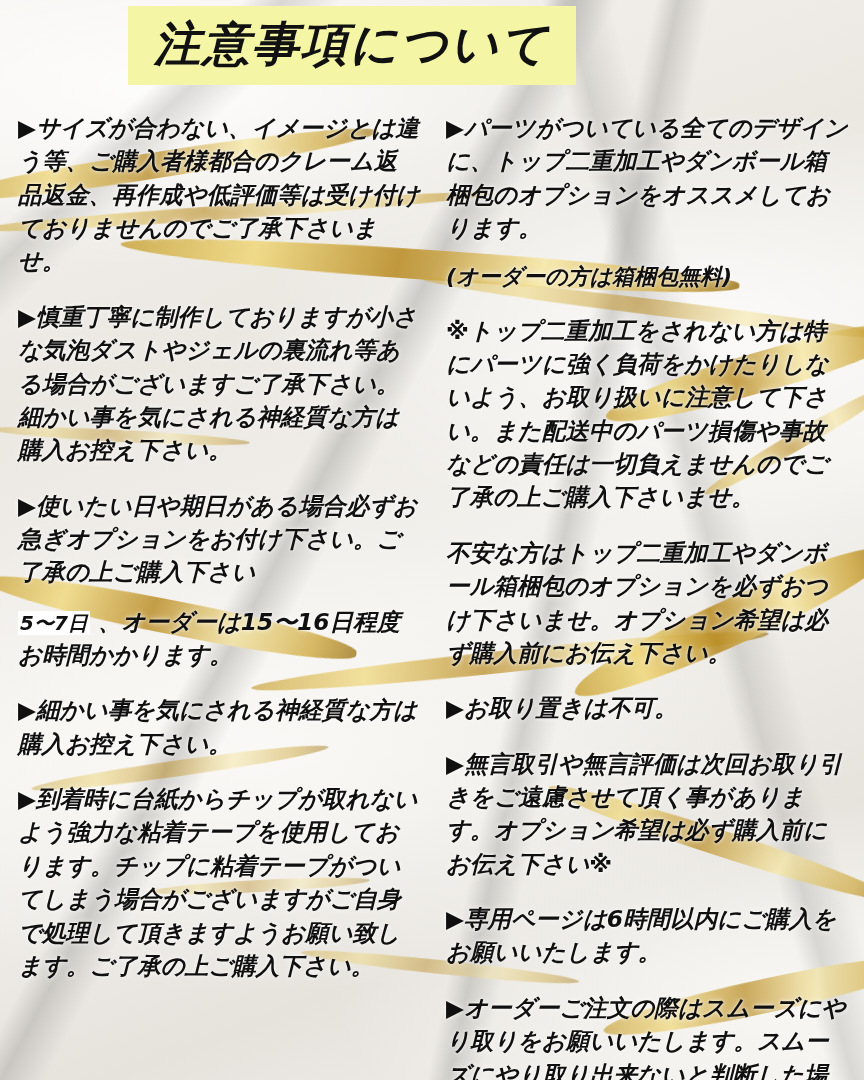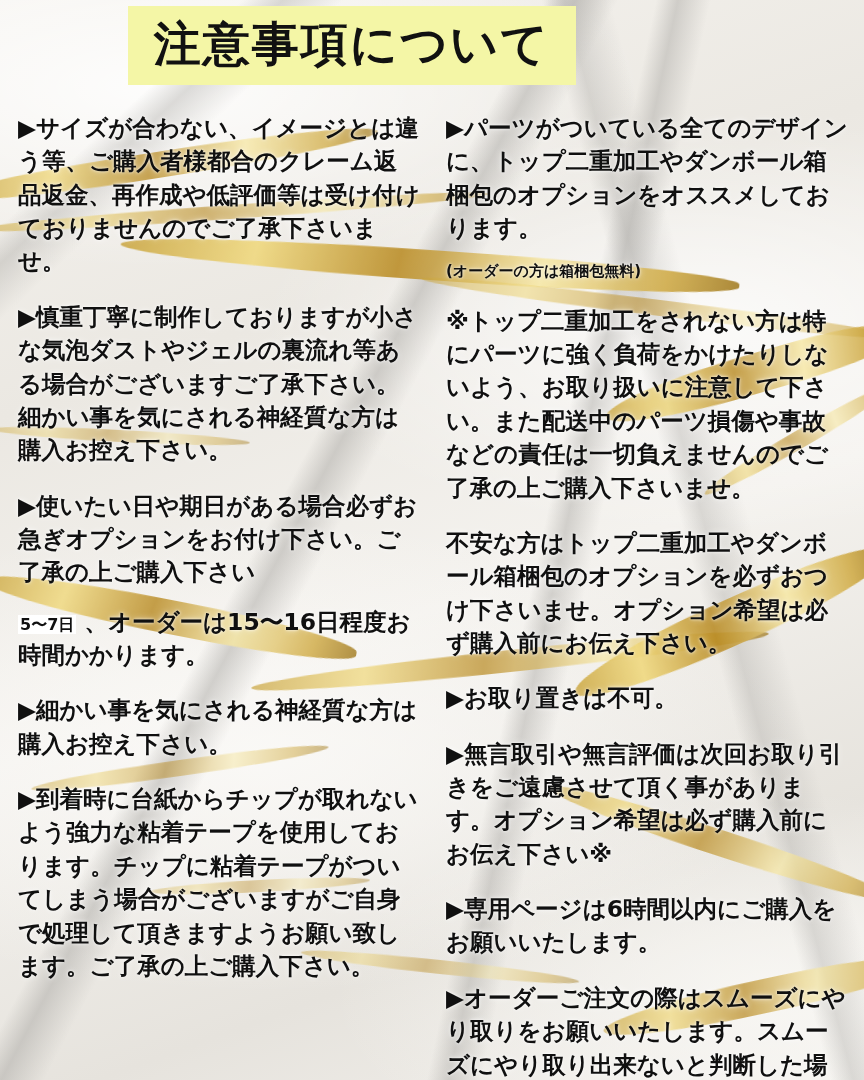--- a/index.html
+++ b/index.html
@@ -72,20 +72,21 @@
       radial-gradient(circle 1.5px at 72% 93%, #d4ae4a 60%, transparent 61%);
     opacity: .8;
   }
 
   
   .page {
     position: relative;
     width: 704px;
     height: 1080px;
     box-sizing: border-box;
+    font-style: italic;
   }
 
   .title-wrap {
     position: absolute;
     left: 0; right: 0;
     top: 6px;
     text-align: center;
   }
   .title {
     display: inline-block;
@@ -115,27 +116,27 @@
   .col-right { padding-left: 14px; padding-right: 16px; }
 
   .block {
     color: #101010;
     font-weight: 700;
     font-size: 23.5px;
     line-height: 1.42;
     margin-bottom: 22px;
     text-shadow: 0 0 3px rgba(255,255,255,0.85), 0 0 7px rgba(255,255,255,0.6);
   }
-  .block.small { font-size: 15px; }
+  .block.small { font-size: 22px; }
   .block.tight { margin-bottom: 16px; }
 
   .hl {
     background: #ffffff;
     padding: 0 2px;
-    font-size: 16px;
+    font-size: 20px;
   }
 </style>
 </head>
 <body>
 
 <div class="bg">
   <div class="gold g1"></div>
   <div class="gold g2"></div>
   <div class="gold g3"></div>
   <div class="gold g4"></div>

